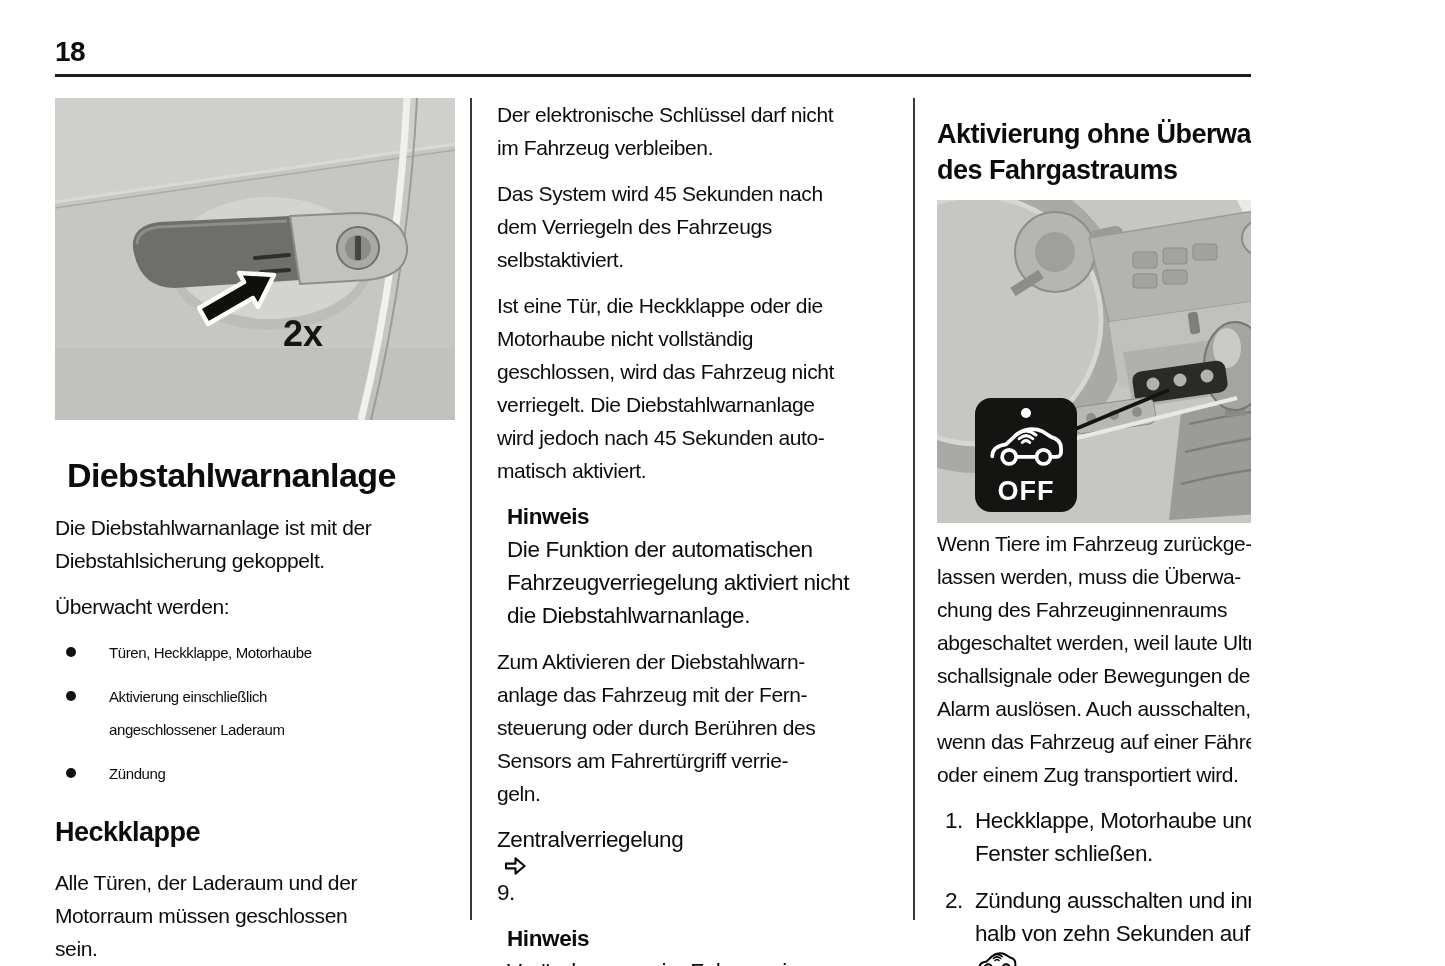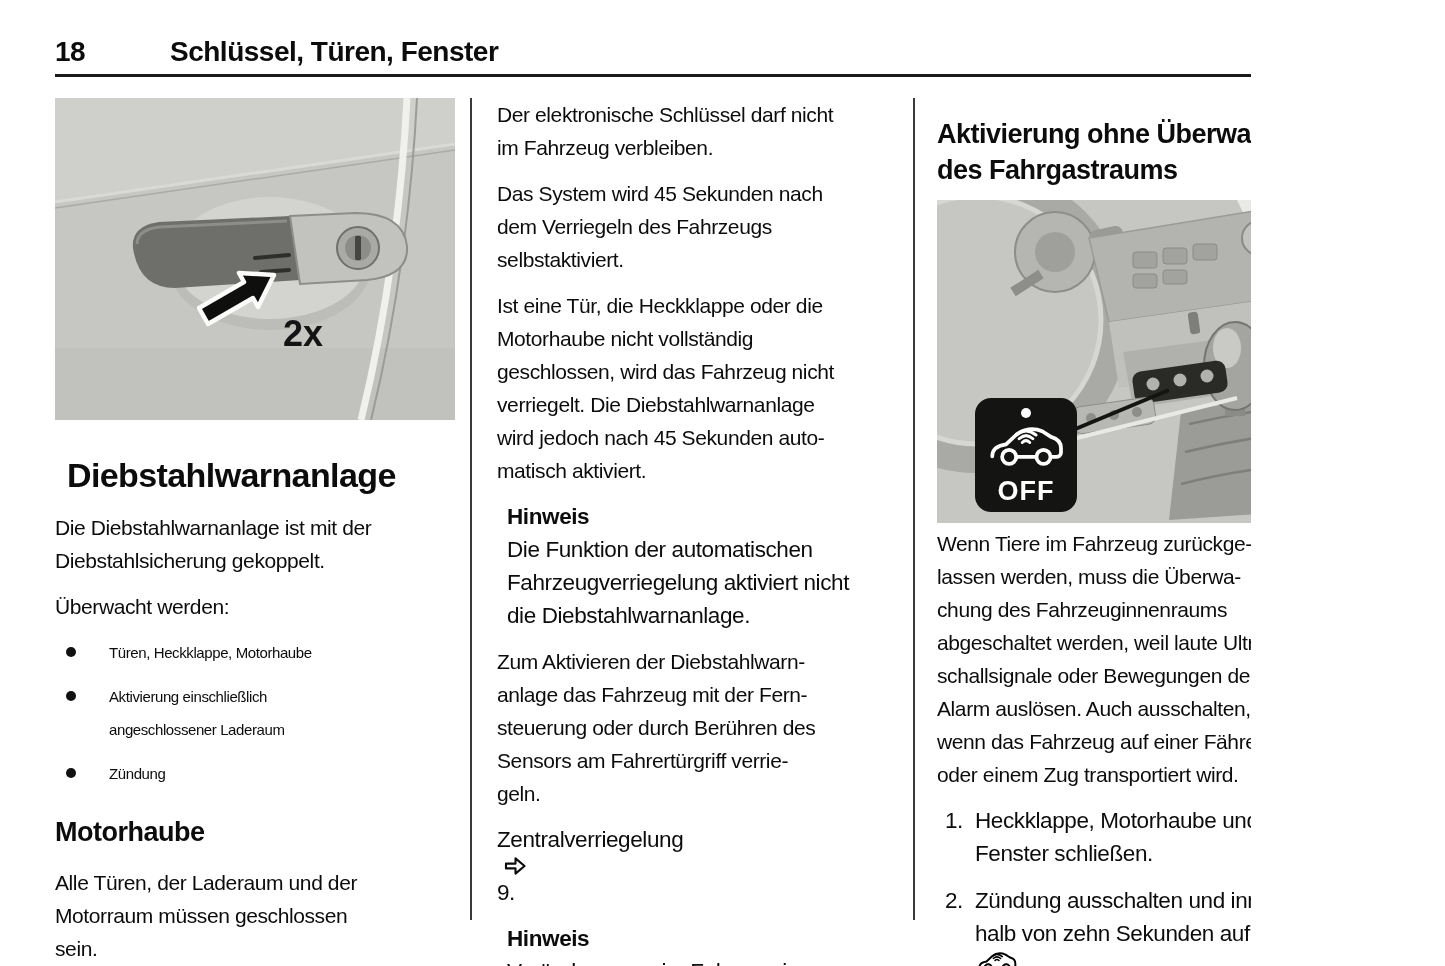--- a/index.html
+++ b/index.html
@@ -60,21 +60,20 @@
       <path d="M29 18 Q32 15 35 18"></path>
       <path d="M26.5 15 Q32 10 37.5 15"></path>
       <path d="M24 12 Q32 5.5 40 12"></path>
     </g>
   </symbol>
 </svg>
 
 <div class="page">
 
   <div class="page-num">18</div>
-  <div class="chapter-title">Schlüssel, Türen, Fenster</div>
   <div class="header-rule"></div>
 
   <div class="col-sep sep1"></div>
   <div class="col-sep sep2"></div>
 
   <div class="col col-left">
 
     <div class="figure figure-left">
       <svg width="400" height="322" viewBox="0 0 400 322">
         <rect x="0" y="0" width="400" height="322" fill="#c6c7c3"></rect>
@@ -121,21 +120,21 @@
     <div class="bullet-row">
       <span class="bullet-dot"></span>
       <span class="bullet-text">Aktivierung einschließlich
 angeschlossener Laderaum</span>
     </div>
     <div class="bullet-row">
       <span class="bullet-dot"></span>
       <span class="bullet-text">Zündung</span>
     </div>
 
-    <div class="h2">Motorhaube</div>
+    <div class="h2">Heckklappe</div>
     <p class="body-text">Alle Türen, der Laderaum und der
 Motorraum müssen geschlossen
 sein.</p>
   </div>
 
   <div class="col col-mid">
     <p class="body-text">Der elektronische Schlüssel darf nicht
 im Fahrzeug verbleiben.</p>
     <p class="body-text">Das System wird 45 Sekunden nach
 dem Verriegeln des Fahrzeugs

